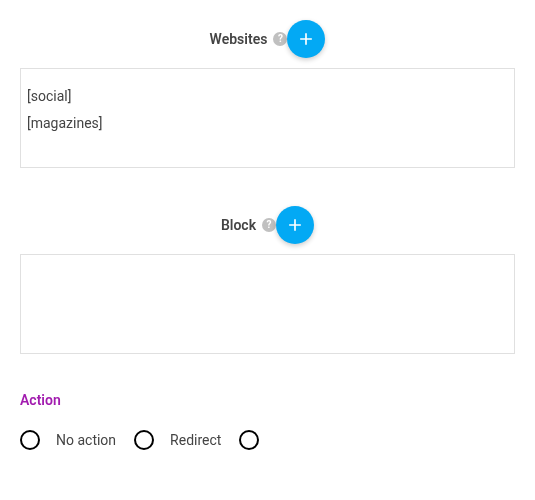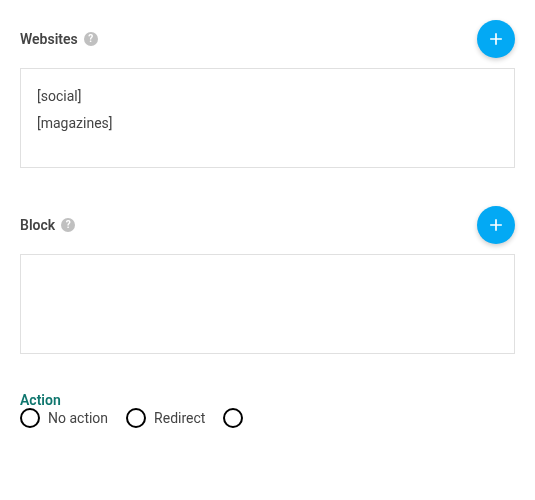--- a/index.html
+++ b/index.html
@@ -9,21 +9,21 @@
       padding: 20px;
       width: 535px;
       color: #333;
     }
     .section {
       margin-bottom: 38px;
     }
     .section-header {
       display: flex;
       align-items: center;
-      justify-content: space-between;
+      justify-content: center;
       margin-bottom: 10px;
     }
     .label-wrap {
       display: flex;
       align-items: center;
       gap: 6px;
     }
     .section-label {
       font-size: 14px;
       font-weight: 600;
@@ -52,41 +52,42 @@
       display: flex;
       align-items: center;
       justify-content: center;
       cursor: pointer;
       box-shadow: 0 2px 5px rgba(0,0,0,0.2);
     }
     .add-button svg { width: 20px; height: 20px; }
     .content-box {
       border: 1px solid #e0e0e0;
       min-height: 100px;
-      padding: 14px 16px;
+      padding: 14px 6px;
       font-size: 14px;
       color: #444;
       line-height: 1.9;
     }
     .item { display: block; }
     .action-label {
       font-size: 14px;
       font-weight: 600;
-      color: #0f766e;
+      color: #a21caf;
+      margin-bottom: 22px;
     }
     .radio-group {
       display: flex;
       align-items: center;
       gap: 10px;
       flex-wrap: wrap;
     }
     .radio-option {
       display: flex;
       align-items: center;
-      gap: 8px;
+      gap: 16px;
       cursor: pointer;
     }
     .radio {
       width: 20px;
       height: 20px;
       border-radius: 50%;
       border: 2.5px solid #000000;
       display: inline-flex;
       align-items: center;
       justify-content: center;

